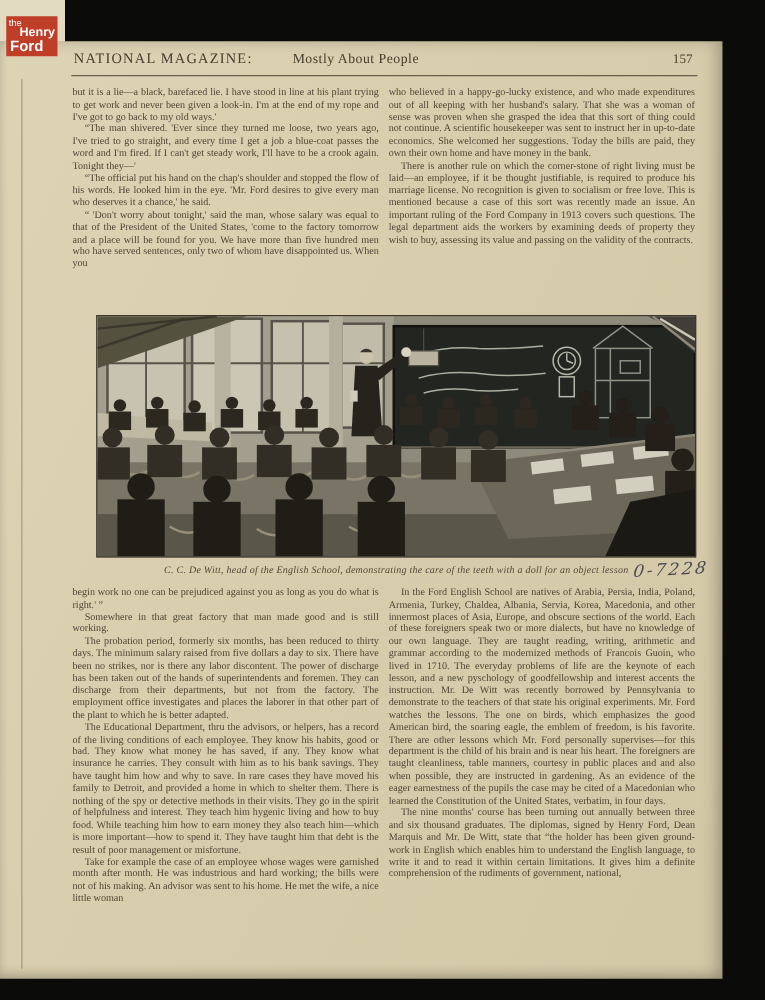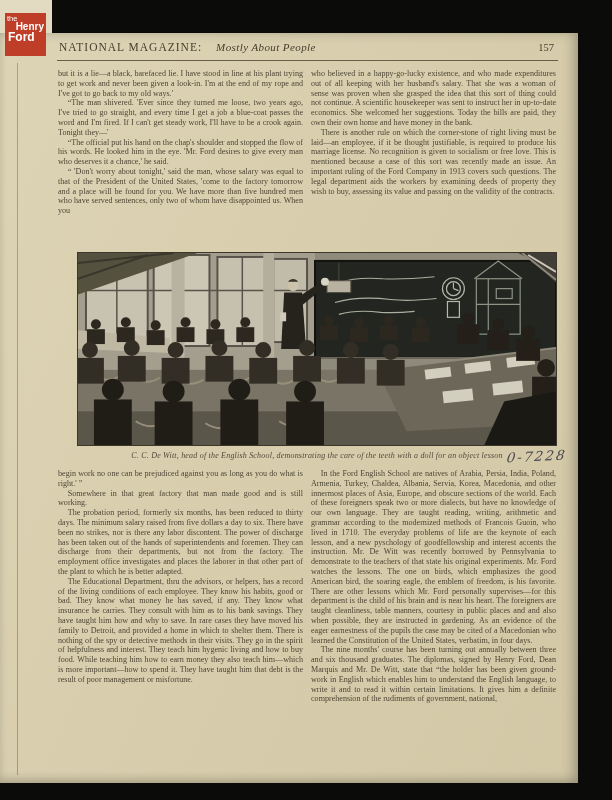--- a/index.html
+++ b/index.html
@@ -2,30 +2,30 @@
 <html style="--logo_red: #bf3e27; --page_cream: #d8cead; --page_corner: #e2dbc1; --ink: #4e4535;"><head>
 <meta charset="utf-8">
 <style>
   html,body{margin:0;padding:0;}
   .scan{position:relative;width:612px;height:800px;background:#0b0b09;overflow:hidden;
         font-family:"Liberation Serif",serif;}
   .corner{position:absolute;left:0;top:0;width:52px;height:42px;background:var(--page_corner,#e2dbc1);}
   .page{position:absolute;left:0;top:33px;width:578px;height:750px;
         background:linear-gradient(115deg,#ddd4b6 0%,var(--page_cream,#d8cead) 45%,#d2c8a6 100%);
         box-shadow:inset -6px 0 12px rgba(0,0,0,.18), inset 0 -4px 8px rgba(0,0,0,.12);}
-  .logo{position:absolute;left:5px;top:13px;width:41px;height:43px;background:var(--logo_red,#bf3e27);
+  .logo{position:absolute;left:5px;top:13px;width:41px;height:32px;background:var(--logo_red,#bf3e27);
         color:#fff;font-family:"Liberation Sans",sans-serif;line-height:1;z-index:5;}
   .logo .l1{display:block;font-size:7.5px;margin:2px 0 0 2px;}
   .logo .l2{display:block;font-size:10px;font-weight:bold;text-align:right;margin:-1px 2px 0 0;}
   .logo .l3{display:block;font-size:12px;font-weight:bold;margin:-1px 0 0 3px;}
   .gutter{position:absolute;left:17px;top:30px;bottom:8px;width:1px;background:rgba(80,70,50,.38);}
   .hdr{position:absolute;left:59px;right:24px;top:8px;display:flex;align-items:baseline;
        color:#453d2d;gap:12px;}
   .hdr .t{font-size:11.5px;letter-spacing:1px;}
-  .hdr .s{font-size:11px;font-style:italic;margin-left:2px;letter-spacing:.4px;}
+  .hdr .s{font-size:11px;margin-left:20px;letter-spacing:.4px;}
   .hdr .sp{flex:1;}
   .hdr .n{font-size:10.5px;}
   .rule{position:absolute;left:57px;right:20px;top:27px;border-top:1.5px solid rgba(85,74,57,.85);}
   .cols{position:absolute;left:58px;right:22px;display:flex;gap:8px;overflow:hidden;
         color:var(--ink,#4e4535);font-size:8.1px;line-height:9.8px;text-align:justify;}
   .cols.top{top:36px;height:179px;}
   .cols.bot{top:436px;height:290px;}
   .col{flex:1;min-width:0;}
   .col p{margin:0;text-indent:1.2em;}
   .col.cont p:first-child{text-indent:0;}
@@ -241,20 +241,21 @@
       <figcaption>C. C. De Witt, head of the English School, demonstrating the care of the teeth with a doll for an object lesson</figcaption>
       <span class="handnum">0-7228</span>
     </figure>
 
     <div class="cols bot">
       <div class="col cont">
           <p>begin work no one can be prejudiced against you as long as you do what is right.' ”</p>
           <p>Somewhere in that great factory that man made good and is still working.</p>
           <p>The probation period, formerly six months, has been reduced to thirty days.   The minimum salary raised from five dollars a day to six.  There have been no strikes, nor is there any labor discontent.  The power of discharge has been taken out of the hands of superintendents and foremen.  They can discharge from their departments, but not from the factory.  The employment office investigates and places the laborer in that other part of the plant to which he is better adapted.</p>
           <p>The Educational Department, thru the advisors, or helpers, has a record of the living conditions of each employee.  They know his habits, good or bad.  They know what money he has saved, if any.  They know what insurance he carries. They consult with him as to his bank savings.  They have taught him how and why to save.  In rare cases they have moved his family to Detroit, and provided a home in which to shelter them.  There is nothing of the spy or detective methods in their visits.  They go in the spirit of helpfulness and interest. They teach him hygenic living and how to buy food.  While teaching him how to earn money they also teach him—which is more important—how to spend it.  They have taught him that debt is the result of poor management or misfortune.</p>
+          <p>Take for example the case of an employee whose wages were garnished month after month.  He was industrious and hard working; the bills were not of his making.  An advisor was sent to his home.  He met the wife, a nice little woman</p>
         </div>
       <div class="col">
           <p>In the Ford English School are natives of Arabia, Persia, India, Poland, Armenia, Turkey, Chaldea, Albania, Servia, Korea, Macedonia, and other innermost places of Asia, Europe, and obscure sections of the world.  Each of these foreigners speak two or more dialects, but have no knowledge of our own language.   They are taught reading, writing, arithmetic and grammar according to the modernized methods of Francois Guoin, who lived in 1710.   The everyday problems of life are the keynote of each lesson, and a new pyschology of goodfellowship and interest accents the instruction.  Mr. De Witt was recently borrowed by Pennsylvania to demonstrate to the teachers of that state his original experiments.  Mr. Ford watches the lessons.   The one on birds, which emphasizes the good American bird, the soaring eagle, the emblem of freedom, is his favorite.  There are other lessons which Mr. Ford personally supervises—for this department is the child of his brain and is near his heart.  The foreigners are taught cleanliness, table manners, courtesy in public places and and also when possible, they are instructed in gardening.  As an evidence of the eager earnestness of the pupils the case may be cited of a Macedonian who learned the Constitution of the United States, verbatim, in four days.</p>
           <p>The nine months' course has been turning out annually between three and six thousand graduates.  The diplomas, signed by Henry Ford, Dean Marquis and Mr. De Witt, state that “the holder has been given ground-work in English which enables him to understand the English language, to write it and to read it within certain limitations.  It gives him a definite comprehension of the rudiments of government, national,</p>
         </div>
     </div>
   </div>
 </div>
 
 </body></html>

